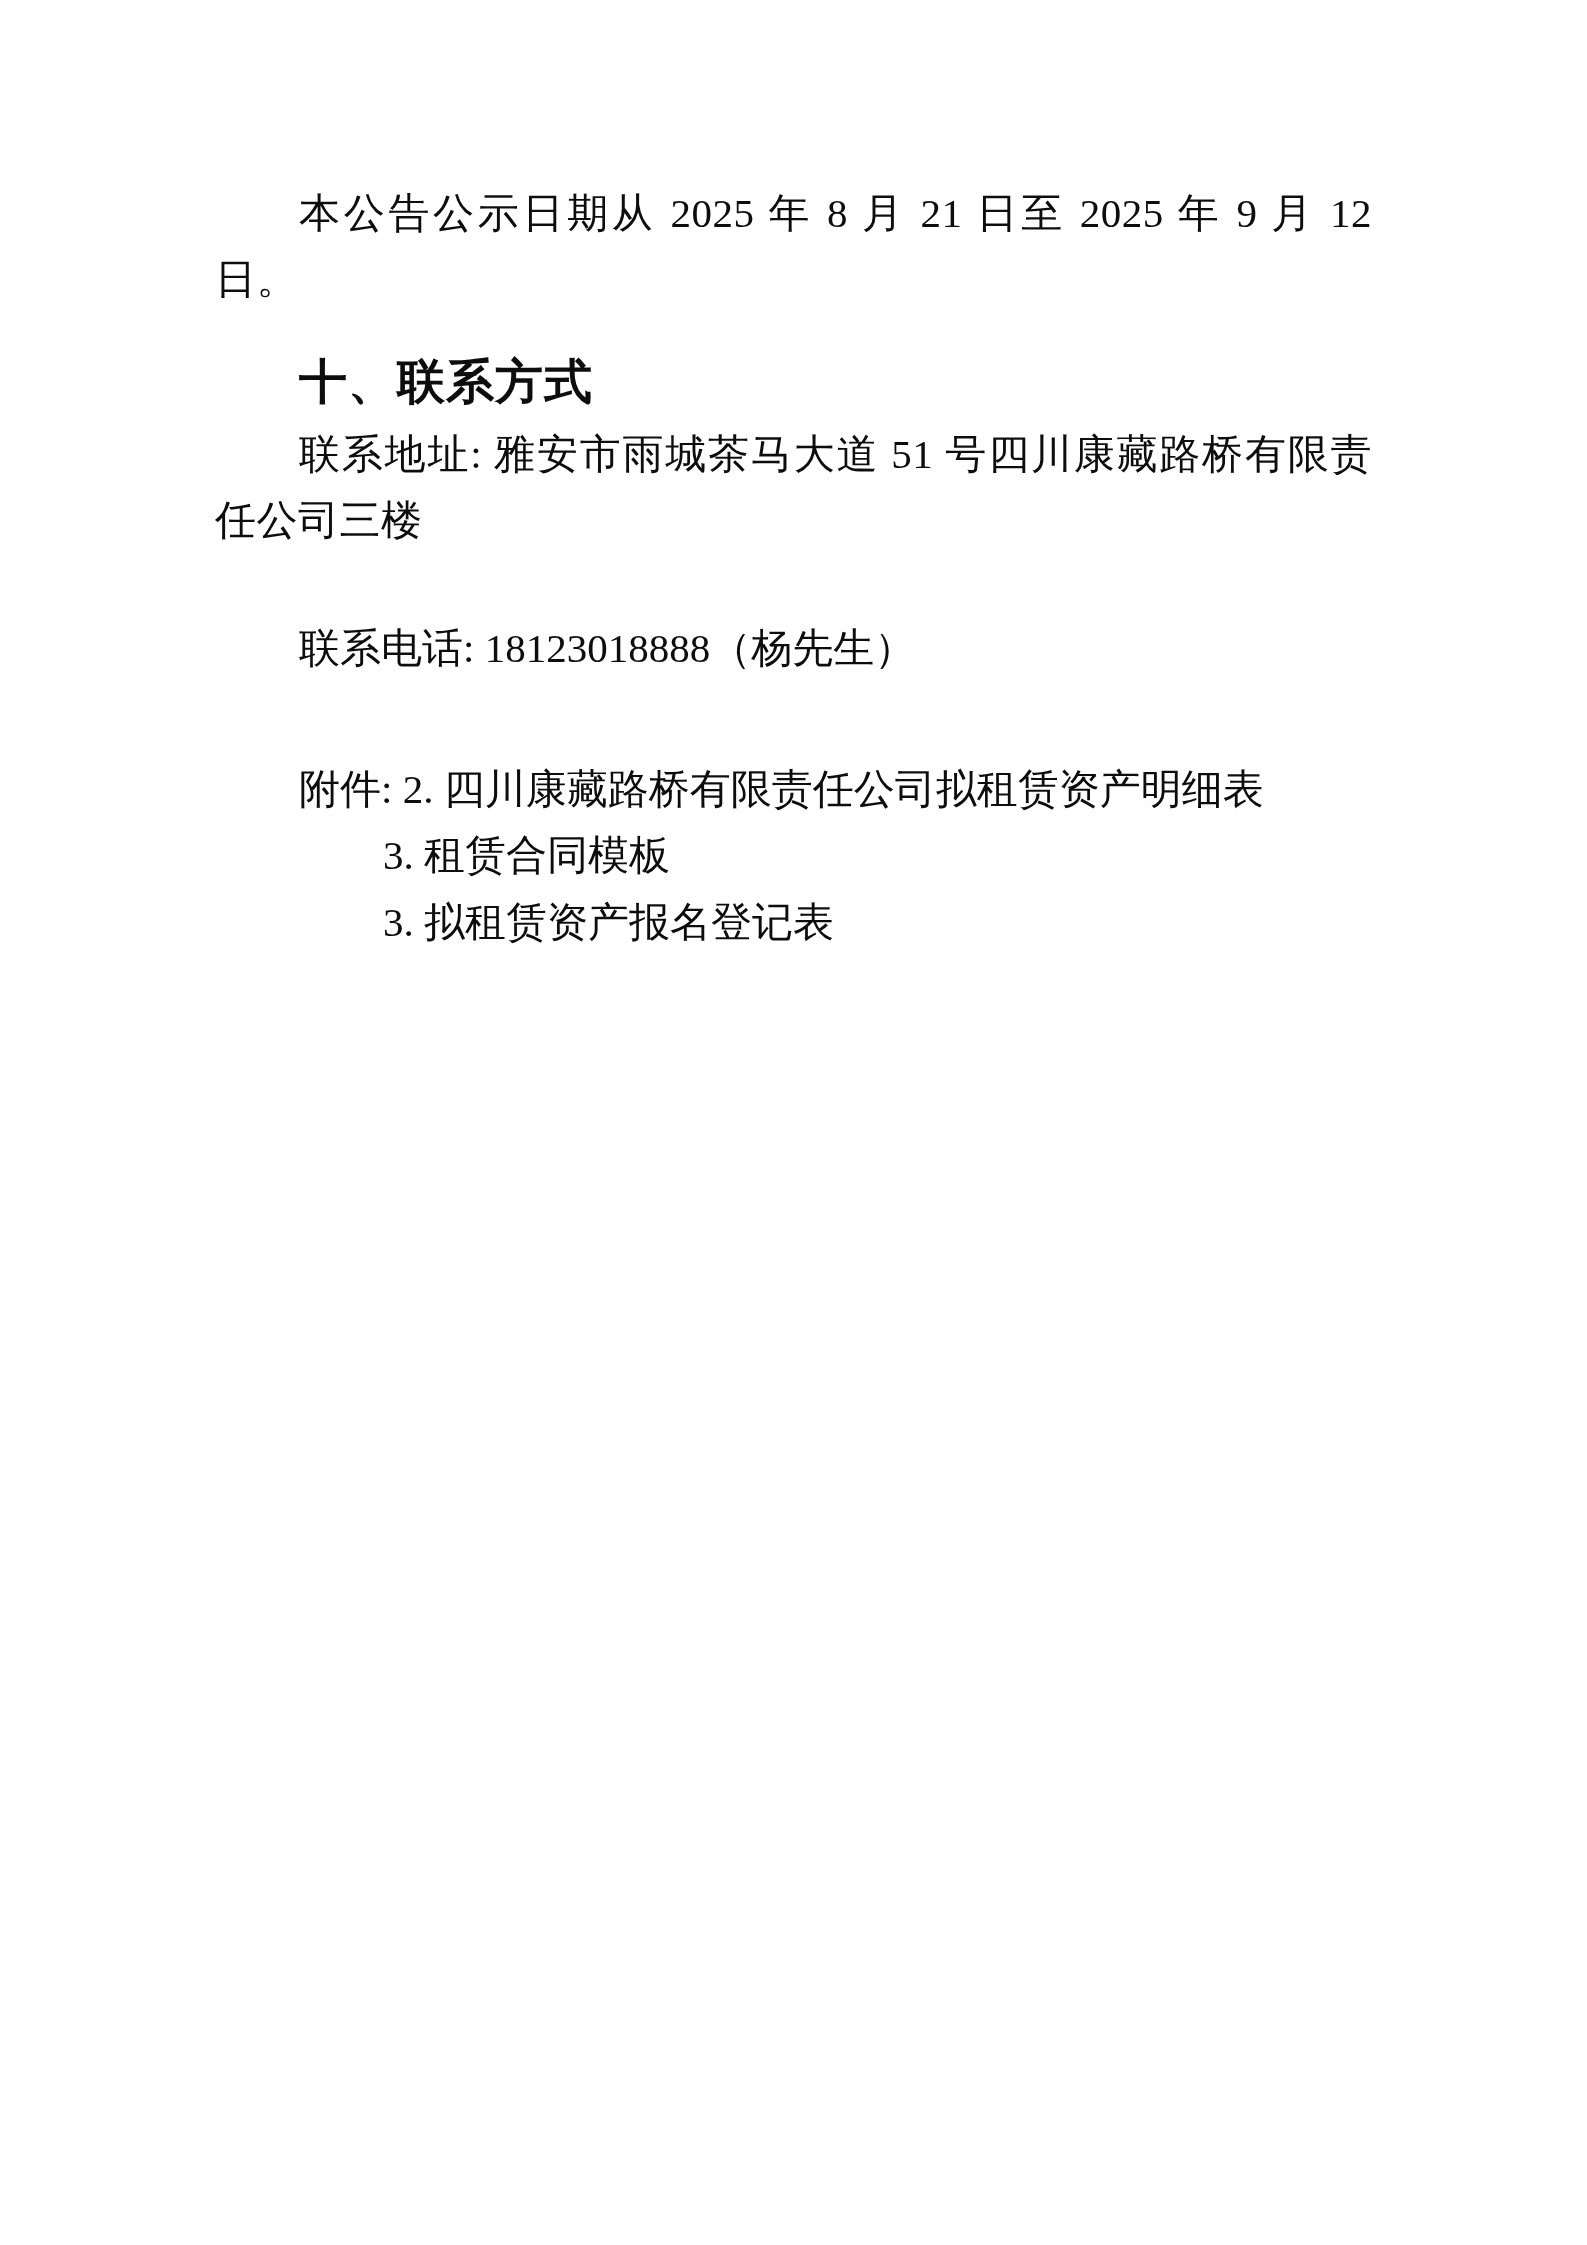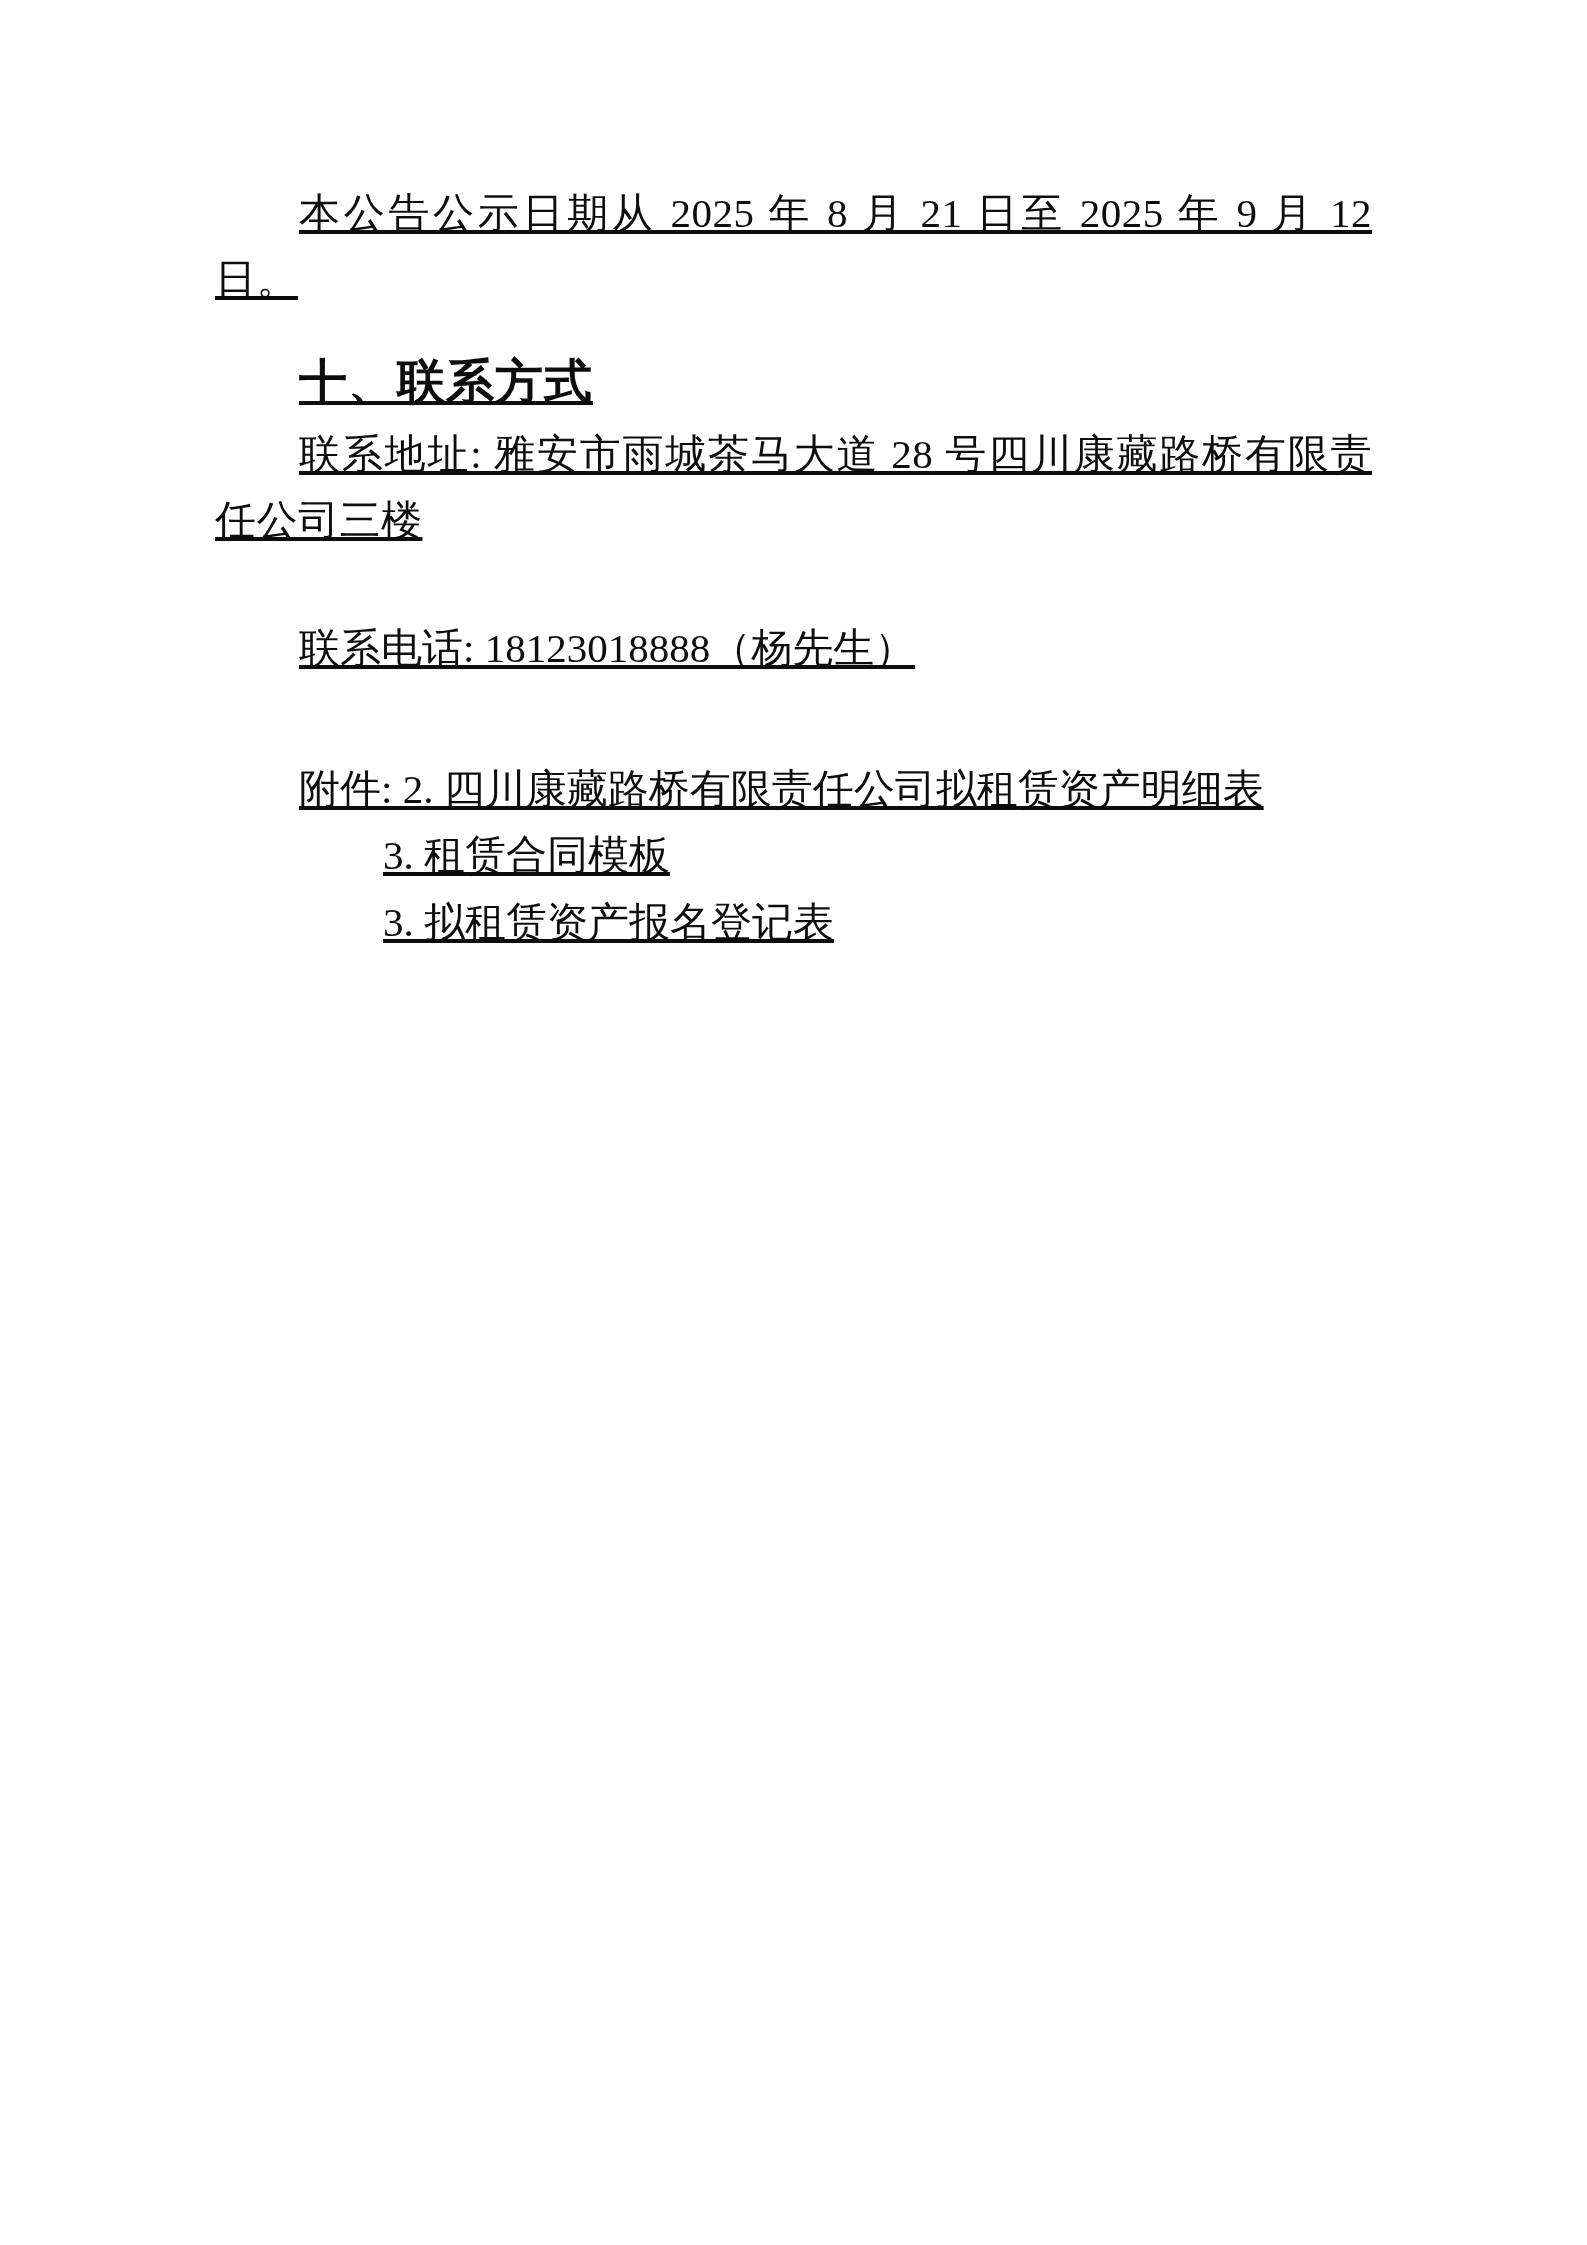--- a/index.html
+++ b/index.html
@@ -12,21 +12,20 @@
     height: 2245px;
     font-family: "Liberation Serif", "DejaVu Serif", serif;
     color: #0d0d0d;
   }
   .page {
     position: relative;
     width: 1587px;
     height: 2245px;
     box-sizing: border-box;
     padding: 180px 215px 0 215px;
-    text-decoration: underline;
   }
   .body-text {
     font-size: 41px;
     line-height: 1.62;
     letter-spacing: 0.5px;
     text-align: justify;
   }
   .indent {
     text-indent: 84px;
   }
@@ -71,21 +70,21 @@
 <body>
 
 <div class="page">
 
   <p class="body-text indent para">本公告公示日期从 2025 年 8 月 21 日至 2025 年 9 月 12 日。</p>
 
   <div class="gap-sm"></div>
 
   <p class="section-heading para">十、联系方式</p>
 
-  <p class="body-text indent para">联系地址: 雅安市雨城茶马大道 28 号四川康藏路桥有限责任公司三楼</p>
+  <p class="body-text indent para">联系地址: 雅安市雨城茶马大道 51 号四川康藏路桥有限责任公司三楼</p>
 
   <div class="gap-md"></div>
 
   <p class="phone-line-1 para">联系电话: 18123018888（杨先生）</p>
 
 
   <div class="gap-lg"></div>
 
   <p class="attach-first para">附件: 2. 四川康藏路桥有限责任公司拟租赁资产明细表</p>
 

